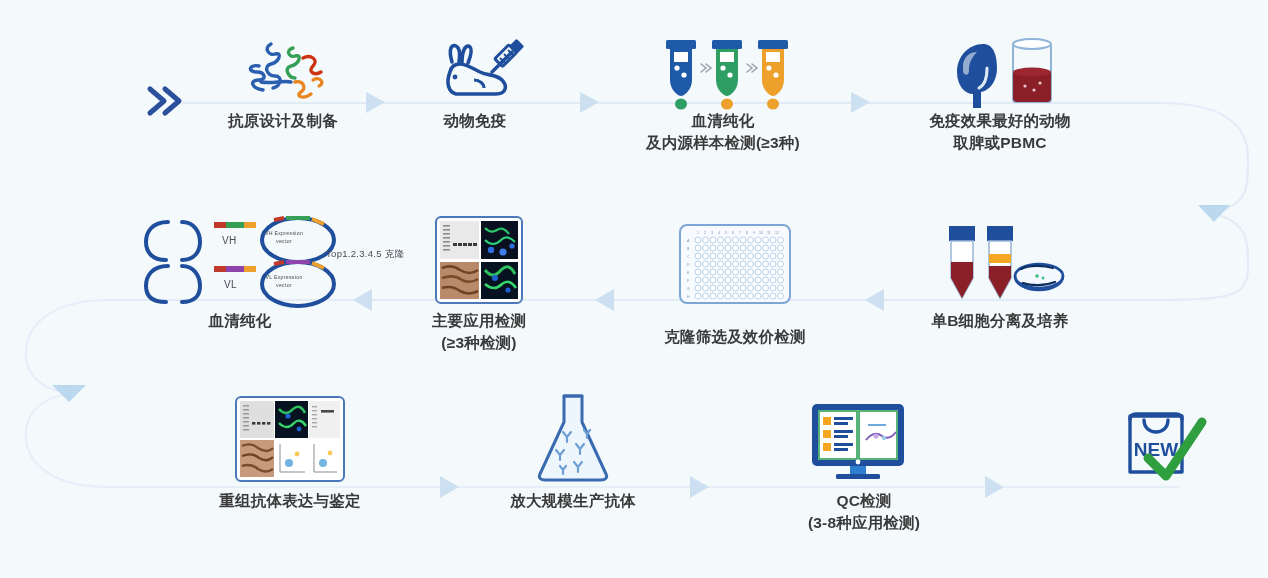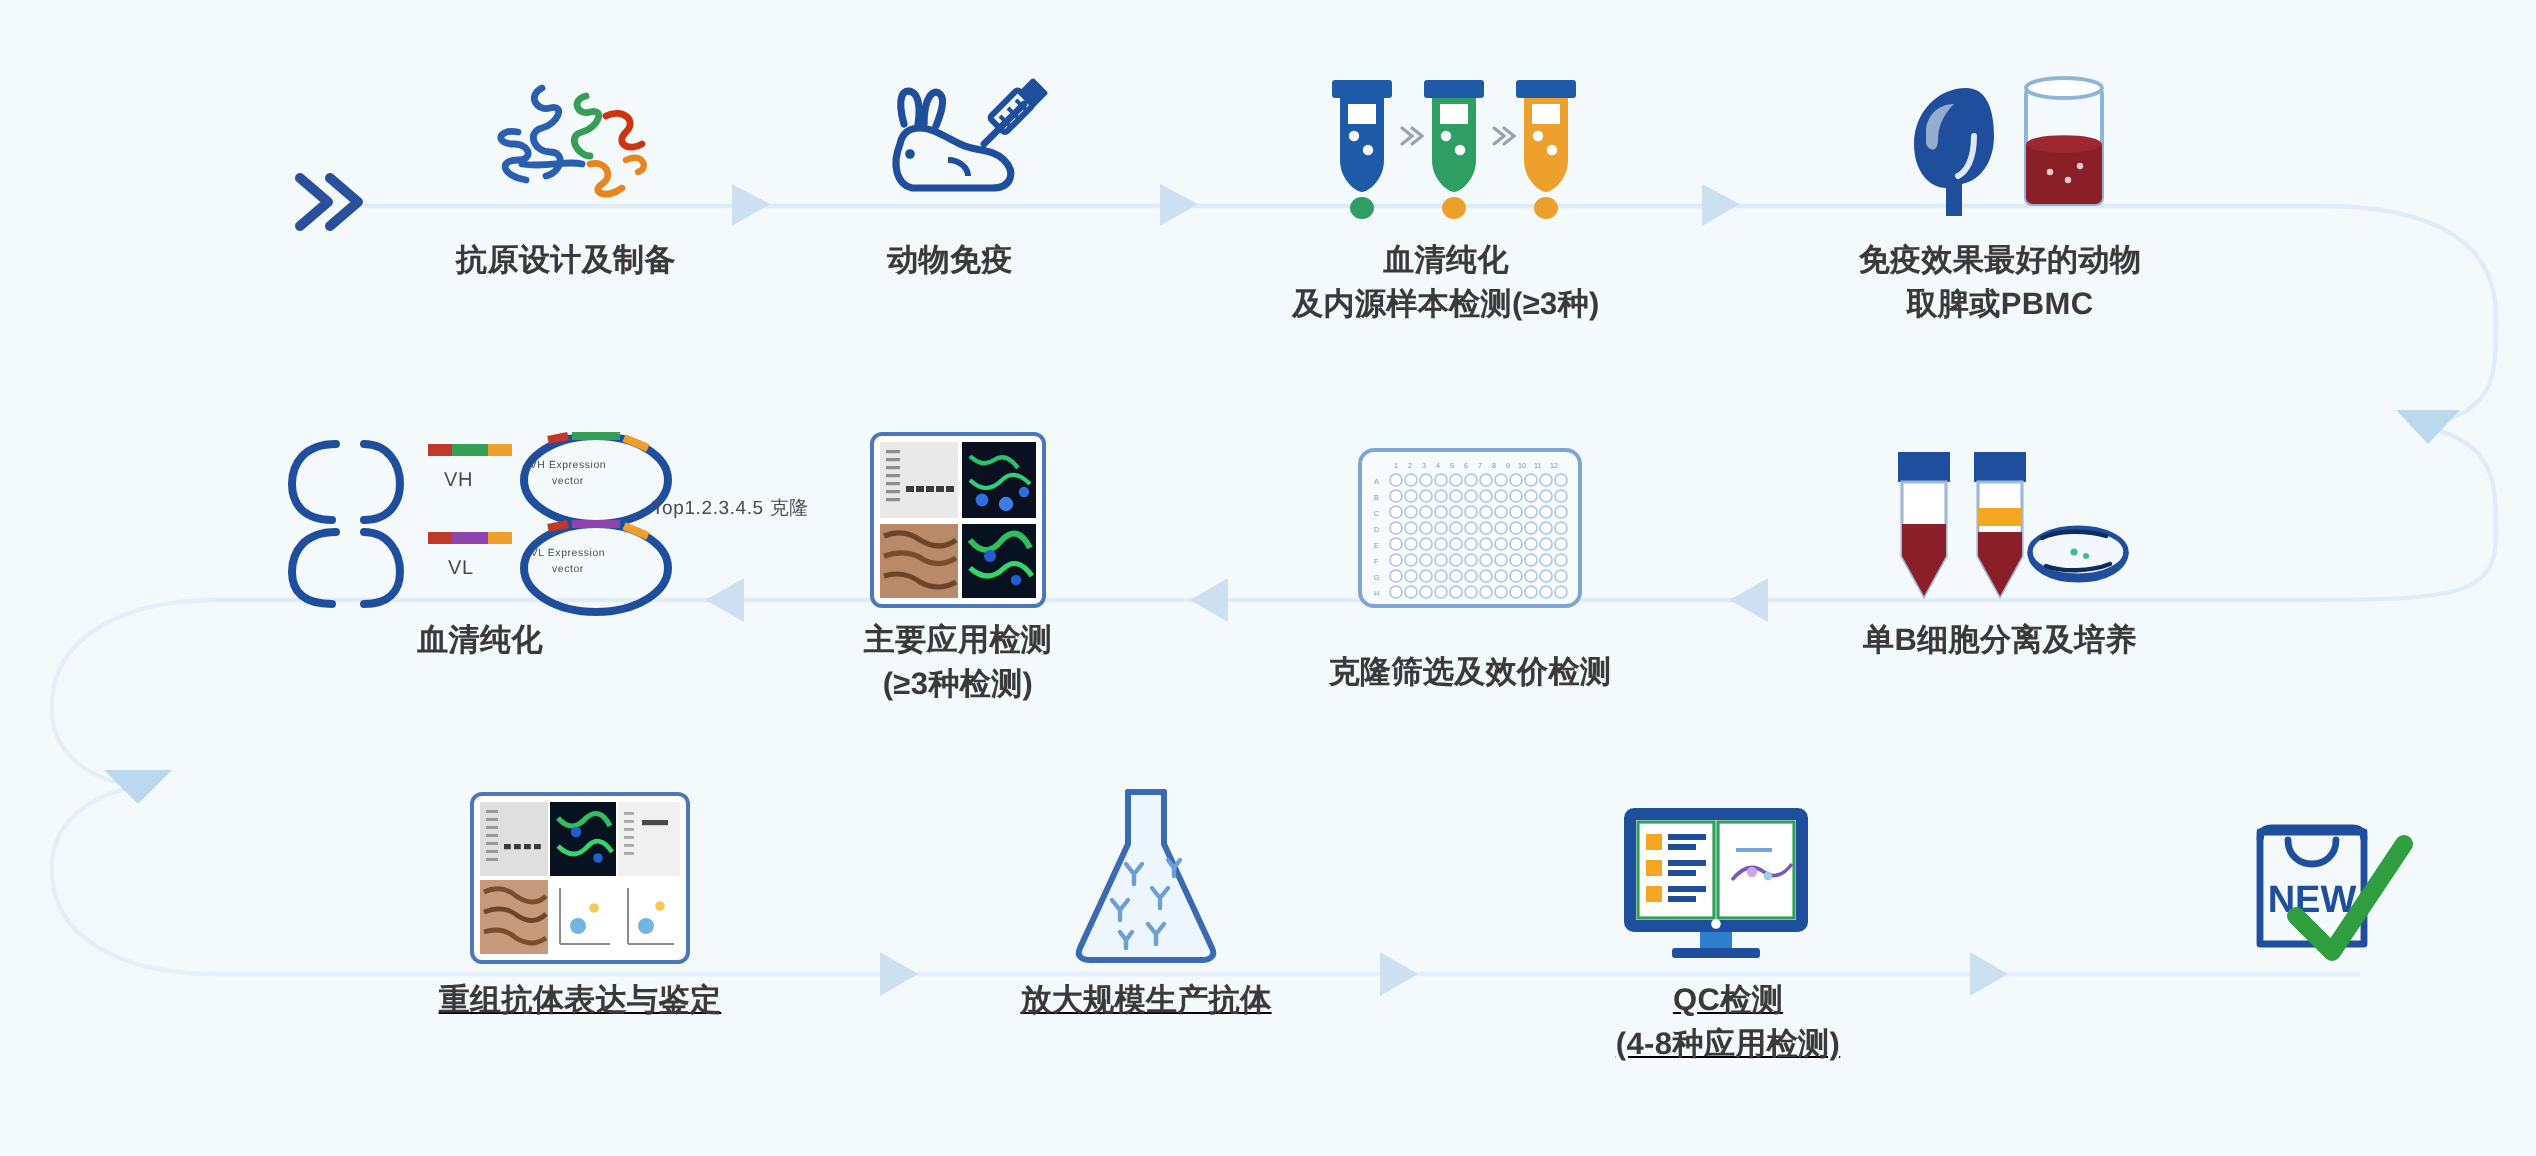--- a/index.html
+++ b/index.html
@@ -31,35 +31,35 @@
     position: absolute;
     text-align: center;
   }
   .node .icon-wrap {
     height: 82px;
     display: flex;
     align-items: flex-end;
     justify-content: center;
   }
   .node .caption {
-    margin-top: 10px;
+    margin-top: 0;
     font-size: 15.5px;
     line-height: 1.42;
     color: #3a3a3a;
     font-weight: bold;
     white-space: pre-line;
     letter-spacing: .2px;
   }
   .node.final .caption {
     font-weight: bold;
     color: #222;
   }
   .row1 { top: 28px; }
   .row2 { top: 208px; }
-  .row3 { top: 390px; text-decoration: underline; }
+  .row3 { top: 390px; }
   .micro-label {
     position: absolute;
     font-size: 9.5px;
     color: #4a4a52;
     letter-spacing: .3px;
     white-space: nowrap;
   }
   svg { display: block; overflow: visible; }
 </style>
 </head>
@@ -532,21 +532,21 @@
         <path d="M56 38 q8 -10 16 -4 q7 5 14 -4" stroke="#7b57b8" stroke-width="1.8" fill="none"></path>
         <circle cx="66" cy="34" r="2.6" fill="#c8a8e8"></circle>
         <circle cx="74" cy="36" r="2.2" fill="#9ecbe8"></circle>
         <rect x="58" y="22" width="18" height="2" fill="#6fa8dc"></rect>
         <circle cx="48" cy="60" r="2.4" fill="#ffffff"></circle>
         <rect x="40" y="64" width="16" height="8" fill="#2f7fd0"></rect>
         <rect x="26" y="72" width="44" height="5" rx="1.5" fill="#1f4e9c"></rect>
       </svg>
     </div>
     <div class="caption" style="margin-top:8px;">QC检测
-(4-8种应用检测)</div>
+(3-8种应用检测)</div>
   </div>
 
   <div class="node row3 final" style="left:1070px; width:180px;">
     <div class="icon-wrap" style="height:92px;">
       <svg width="104" height="86" viewBox="0 0 104 86">
         <path d="M22 20 L74 20 L74 76 L22 76 Z" fill="none" stroke="#1f4e9c" stroke-width="3.4" stroke-linejoin="round"></path>
         <path d="M22 24 C22 20 24 18 28 18 L68 18 C72 18 74 20 74 24" fill="none" stroke="#1f4e9c" stroke-width="3.4"></path>
         <path d="M36 24 C36 40 60 40 60 24" fill="none" stroke="#1f4e9c" stroke-width="3.4" stroke-linecap="round"></path>
         <text x="48" y="60" text-anchor="middle" font-family="Liberation Sans, sans-serif" font-size="19" font-weight="bold" fill="#1f4e9c">NEW</text>
         <path d="M40 62 L58 80 L94 26" fill="none" stroke="#2f9e3f" stroke-width="9" stroke-linecap="round" stroke-linejoin="round"></path>

